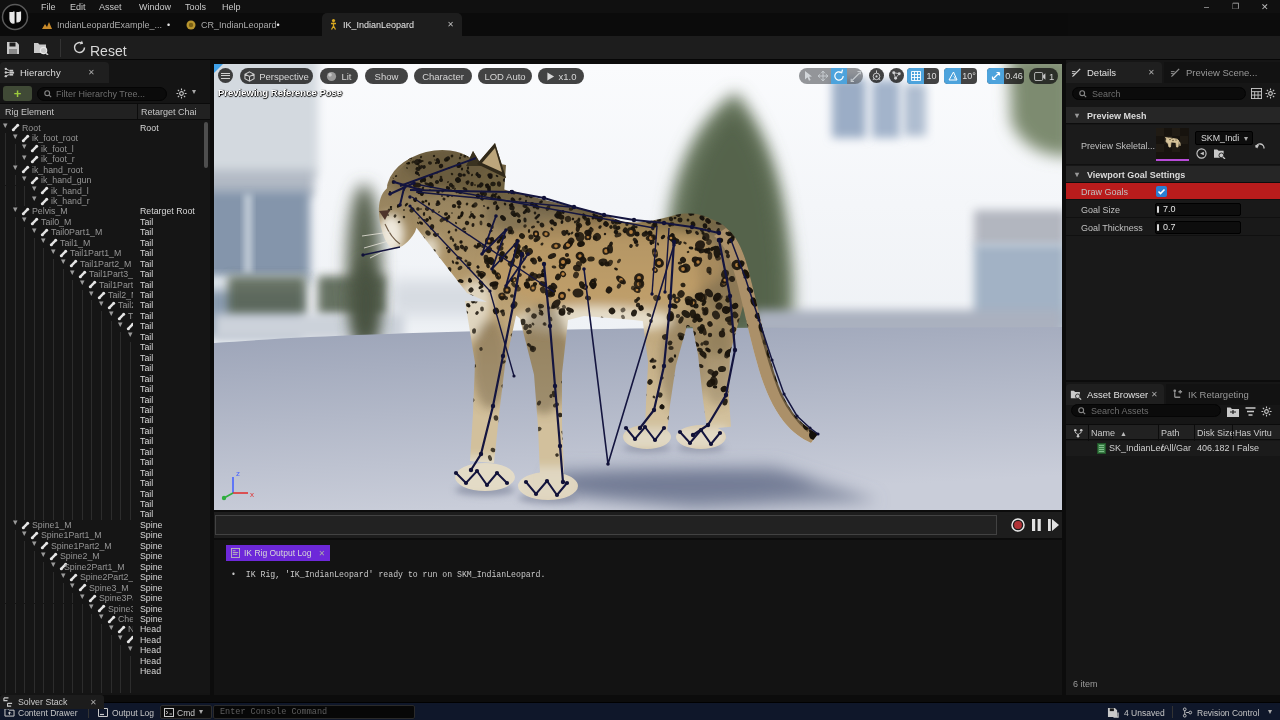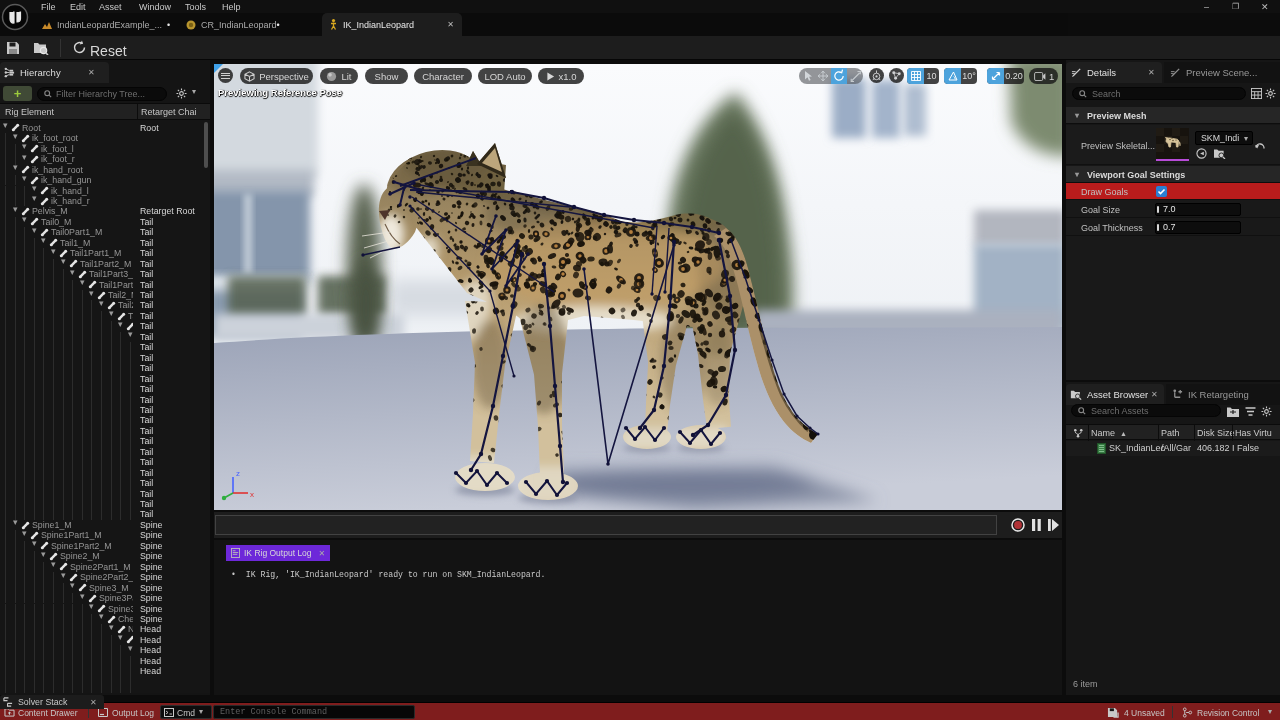--- a/index.html
+++ b/index.html
@@ -35,21 +35,21 @@
 #scrubfield{position:absolute;left:1px;top:3px;width:782px;height:20px;background:#222;border:1px solid #424242}
 #logpanel{position:absolute;left:214px;top:540px;width:848px;height:155px;background:#131313}
 #logtab{position:absolute;left:12px;top:5px;width:104px;height:16px;background:#6d28d9;display:flex;align-items:center;font-size:8.5px;color:#d8d8d8;white-space:nowrap}
 .rpanel{position:absolute;left:1066px;width:214px;background:#161616}
 .rtab{position:absolute;top:2px;height:21px;display:flex;align-items:center;font-size:9.5px}
 .cathead{position:absolute;left:0;width:214px;height:17px;background:#262626;border-bottom:1px solid #0d0d0d;font-size:9px;font-weight:bold;color:#dadada}
 .prow{position:absolute;left:0;width:214px;border-bottom:1px solid #101010;font-size:9px;color:#c0c0c0}
 .pinput{position:absolute;background:#0d0d0d;border:1px solid #000;border-radius:2px;color:#e4e4e4;font-size:9px;line-height:11px;padding-left:7px}
 .pinput:before{content:"";position:absolute;left:1px;top:2px;bottom:2px;width:2px;background:#d8d8d8;border-radius:1px}
 .search{position:absolute;background:#0b0b0b;border:1px solid #050505;border-radius:8px;color:#6e6e6e;font-size:9px;display:flex;align-items:center}
-#statusbar{position:absolute;left:0;top:702px;width:1280px;height:18px;background:#7f1d1d;border-top:1px solid #010101;font-size:8.5px;color:#c6c6c6}
+#statusbar{position:absolute;left:0;top:702px;width:1280px;height:18px;background:#0f172a;border-top:1px solid #010101;font-size:8.5px;color:#c6c6c6}
 #solvertab{position:absolute;left:0;top:695px;width:104px;height:14px;background:#1c1c1c;border-radius:3px 3px 0 0;display:flex;align-items:center;font-size:8.8px;color:#c9c9c9;z-index:6}
 .sep{position:absolute;top:3px;width:1px;height:12px;background:#333}
 </style></head><body>
 <div id="stage">
 <div id="menubar">
  <span class="mitem" style="left:41px">File</span>
  <span class="mitem" style="left:70px">Edit</span>
  <span class="mitem" style="left:99px">Asset</span>
  <span class="mitem" style="left:139px">Window</span>
  <span class="mitem" style="left:185px">Tools</span>
@@ -553,21 +553,21 @@
         </div>
 <div class="trow" style="top:441.7px">
           <div class="tcell">
             <div class="guides" style="width:51px"></div>
             <span class="tri" style="left:51px">▾</span>
             <svg class="bone" style="left:59px" viewBox="0 0 10 10">
               <path d="M3 7 L7 3" stroke="#e4e4e4" stroke-width="2.7"></path>
               <circle cx="2.6" cy="7.4" r="1.7" fill="#e4e4e4"></circle>
               <circle cx="7.4" cy="2.6" r="1.7" fill="#e4e4e4"></circle>
             </svg>
-            <span class="tname" style="left:70px">Spine2Part1_M</span>
+            <span class="tname" style="left:64px">Spine2Part1_M</span>
           </div>
           <span class="tchain">Spine</span>
         </div>
 <div class="trow" style="top:452.1px">
           <div class="tcell">
             <div class="guides" style="width:61px"></div>
             <span class="tri" style="left:61px">▾</span>
             <svg class="bone" style="left:69px" viewBox="0 0 10 10">
               <path d="M3 7 L7 3" stroke="#e4e4e4" stroke-width="2.7"></path>
               <circle cx="2.6" cy="7.4" r="1.7" fill="#e4e4e4"></circle>
@@ -1886,21 +1886,21 @@
           </svg>
         </div>
         <div class="vsegr">10°</div>
       </div>
 <div class="vseg" style="left:773px;width:37px">
         <div class="vsegl">
           <svg width="10" height="10" viewBox="0 0 10 10">
             <path d="M1.5 8.5 L8.5 1.5 M8.5 1.5 h-3 M8.5 1.5 v3 M1.5 8.5 h3 M1.5 8.5 v-3" stroke="#fff" stroke-width="1.2" fill="none"></path>
           </svg>
         </div>
-        <div class="vsegr">0.20</div>
+        <div class="vsegr">0.46</div>
       </div>
 <div class="vpill" style="left:815px;width:29px;justify-content:flex-start;padding-left:5px"><svg width="12" height="9" viewBox="0 0 13 10" style="margin-right:3px">
           <rect x="0.5" y="0.5" width="9" height="9" rx="1.5" fill="none" stroke="#c9c9c9" stroke-width="1"></rect>
           <path d="M10 3.5 L12.5 1.5 V8.5 L10 6.5 Z" fill="#c9c9c9"></path>
           <circle cx="11" cy="5" r="0.8" fill="#c9c9c9"></circle>
         </svg>1</div>
 
 <div id="prevpose">Previewing Reference Pose</div>
 </div>
 <div id="scrub">

